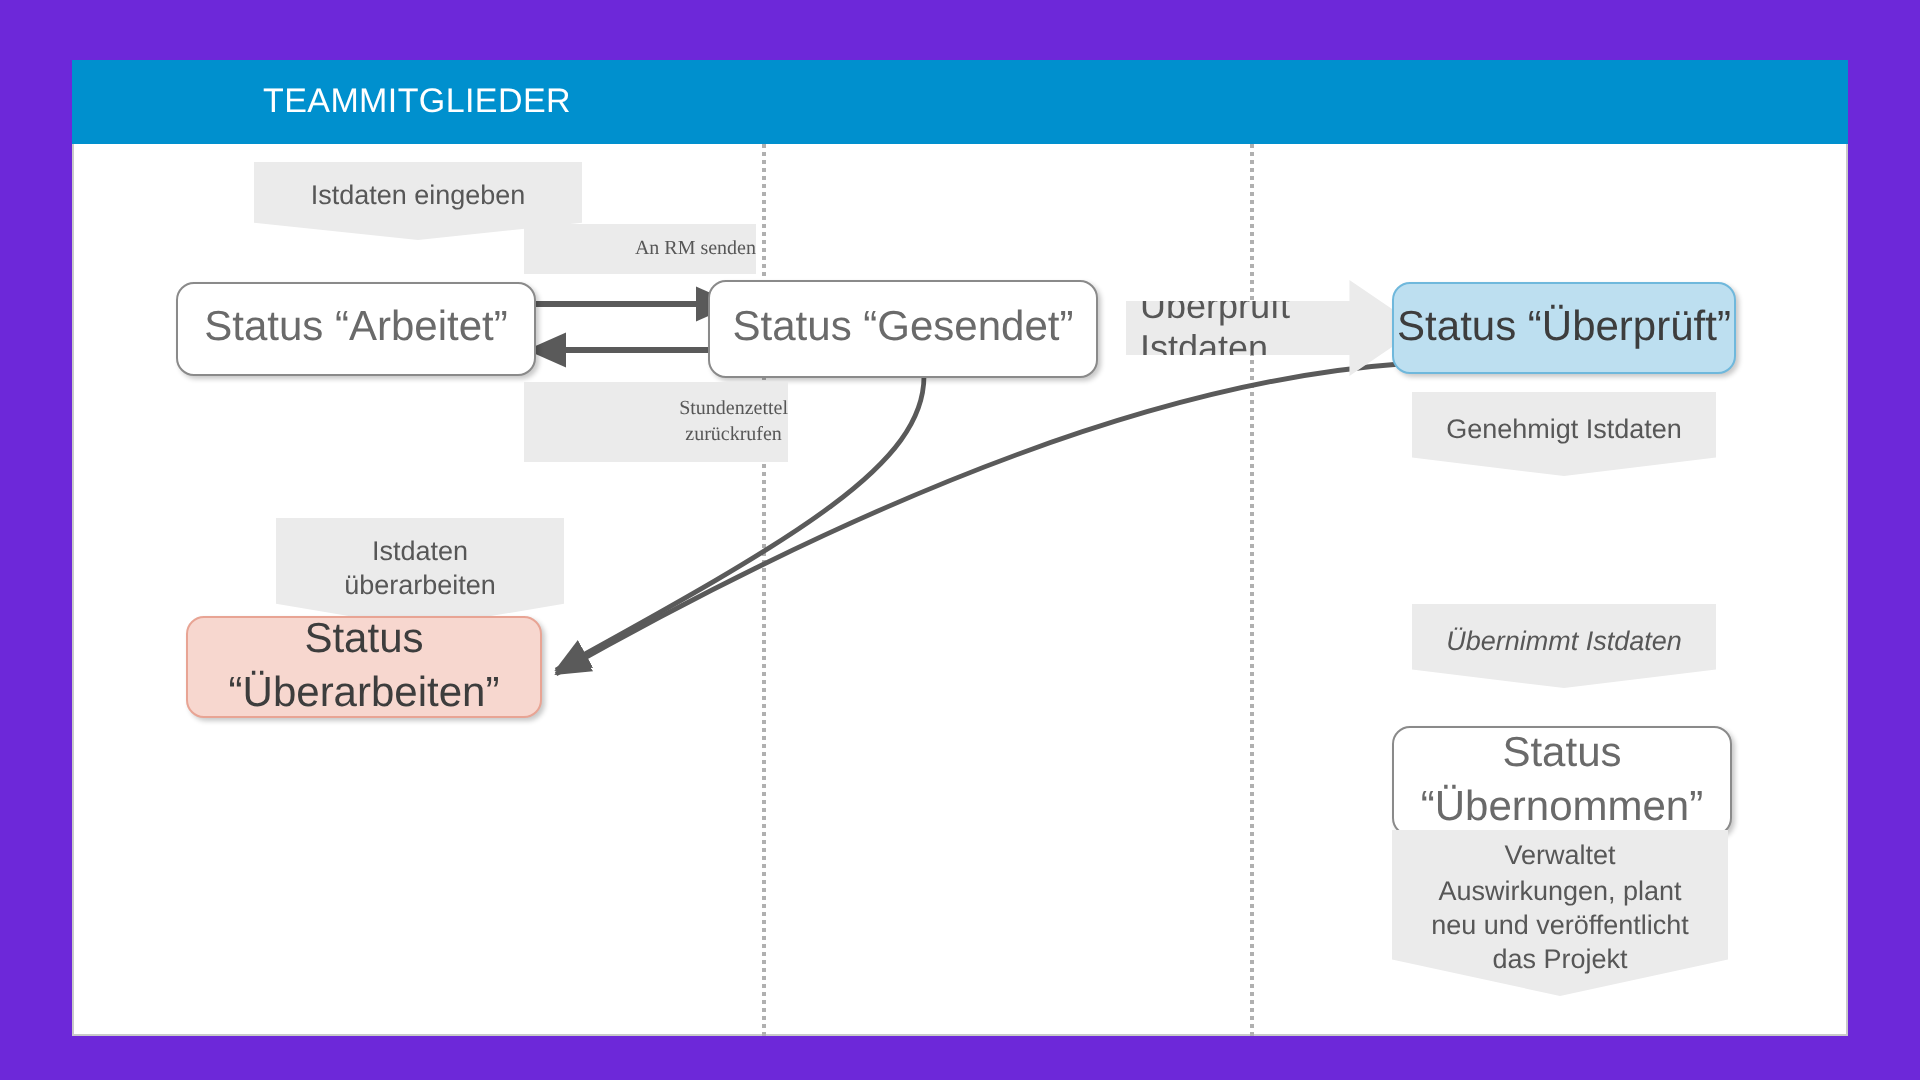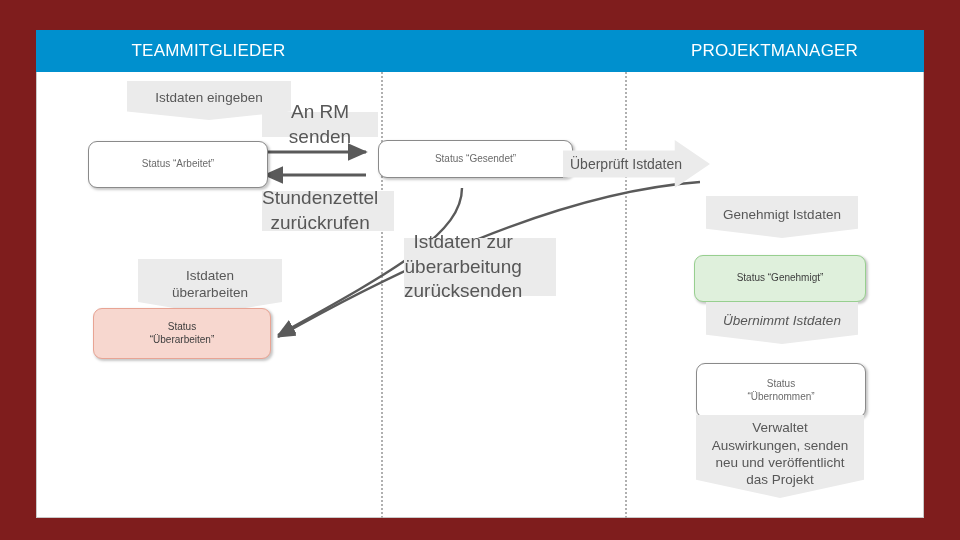--- a/index.html
+++ b/index.html
@@ -10,21 +10,21 @@
   body {
     width: 960px;
     height: 540px;
     font-family: "Liberation Sans", sans-serif;
     overflow: hidden;
   }
   #canvas {
     position: relative;
     width: 960px;
     height: 540px;
-    background: #7f1d1d;
+    background: #6d28d9;
   }
 
   
   .frame {
     position: absolute;
     left: 36px;
     top: 30px;
     width: 888px;
     height: 488px;
     border: 1px solid #c9c9c9;
@@ -89,52 +89,53 @@
     line-height: 1.28;
     clip-path: polygon(0 0, 100% 0, 100% 78%, 50% 100%, 0 78%);
   }
   .chev-inner { padding: 0 6px 5px 6px; width: 100%; }
 
   
   .plabel {
     position: absolute;
     background: #ebebeb;
     color: #575757;
-    font-size: 19px;
-    text-align: center;
-    box-sizing: border-box;
-    display: flex;
-    align-items: center;
-    justify-content: flex-start;
+    font-size: 10px;
+    text-align: center;
+    box-sizing: border-box;
+    display: flex;
+    align-items: center;
+    justify-content: flex-end;
     line-height: 1.3;
+    font-family: Liberation Serif, serif;
   }
 
   
   .arrow-label {
     position: absolute;
     background: #ebebeb;
     color: #575757;
-    font-size: 14px;
+    font-size: 18px;
     box-sizing: border-box;
     display: flex;
     align-items: center;
     clip-path: polygon(0 22%, 76% 22%, 76% 0, 100% 50%, 76% 100%, 76% 78%, 0 78%);
   }
   .arrow-label span { padding-left: 7px; }
 
   
   .sbox {
     position: absolute;
     border-radius: 9px;
     box-sizing: border-box;
     display: flex;
     align-items: center;
     justify-content: center;
     text-align: center;
-    font-size: 10px;
+    font-size: 21px;
     line-height: 1.26;
     box-shadow: 1.5px 1.5px 2.5px rgba(0,0,0,.22);
   }
   .sbox-white {
     background: #ffffff;
     border: 1px solid #8a8a8a;
     color: #6a6a6a;
   }
   .sbox-blue {
     background: #bddff0;
@@ -154,21 +155,20 @@
 </style>
 </head>
 <body>
 
 <div id="canvas">
 
   <div class="frame"></div>
 
   <div class="header-band">
     <div class="header-cell hc1">TEAMMITGLIEDER</div>
-    <div class="header-cell hc3">PROJEKTMANAGER</div>
   </div>
 
   <div class="divider div1"></div>
   <div class="divider div2"></div>
 
   <svg class="arrow-layer" viewBox="0 0 960 540" xmlns="http://www.w3.org/2000/svg">
     <defs>
       <marker id="ah" markerWidth="7" markerHeight="7" refX="6" refY="3.2" orient="auto" markerUnits="strokeWidth">
         <path d="M0,0.3 L6.6,3.2 L0,6.1 z" fill="#5a5a5a"></path>
       </marker>
@@ -201,57 +201,52 @@
 
   <div class="sbox sbox-pink" style="left:93px; top:308px; width:178px; height:51px; white-space:pre-line;">
     <span>Status
 “Überarbeiten”</span>
   </div>
 
   <div class="plabel" style="left:262px; top:112px; width:116px; height:25px;">
     <span>An RM senden</span>
   </div>
 
-  <div class="sbox sbox-white" style="left:378px; top:140px; width:195px; height:38px;">
+  <div class="sbox sbox-white" style="left:354px; top:140px; width:195px; height:49px;">
     <span>Status “Gesendet”</span>
   </div>
 
   <div class="plabel" style="left:262px; top:191px; width:132px; height:40px; white-space:pre-line;">
     <span>Stundenzettel
 zurückrufen</span>
   </div>
 
-  <div class="plabel" style="left:404px; top:238px; width:152px; height:58px; white-space:pre-line;">
-    <span>Istdaten zur
-überarbeitung
-zurücksenden</span>
-  </div>
 
   <div class="arrow-label" style="left:563px; top:140px; width:147px; height:48px;">
     <span>Überprüft Istdaten</span>
   </div>
 
+  <div class="sbox sbox-blue" style="left:696px; top:141px; width:172px; height:46px;">
+    <span>Status “Überprüft”</span>
+  </div>
 
   <div class="chev" style="left:706px; top:196px; width:152px; height:42px;">
     <div class="chev-inner">Genehmigt Istdaten</div>
   </div>
 
-  <div class="sbox sbox-green" style="left:694px; top:255px; width:172px; height:47px;">
-    <span>Status “Genehmigt”</span>
-  </div>
 
   <div class="chev" style="left:706px; top:302px; width:152px; height:42px;font-style:italic;">
     <div class="chev-inner">Übernimmt Istdaten</div>
   </div>
 
   <div class="sbox sbox-white" style="left:696px; top:363px; width:170px; height:55px; white-space:pre-line;">
     <span>Status
 “Übernommen”</span>
   </div>
 
   <div class="chev" style="left:696px; top:415px; width:168px; height:83px; white-space:pre-line;">
     <div class="chev-inner">Verwaltet
-Auswirkungen, senden
+Auswirkungen, plant
 neu und veröffentlicht
 das Projekt</div>
   </div>
 
 </div>
 
 </body></html>

